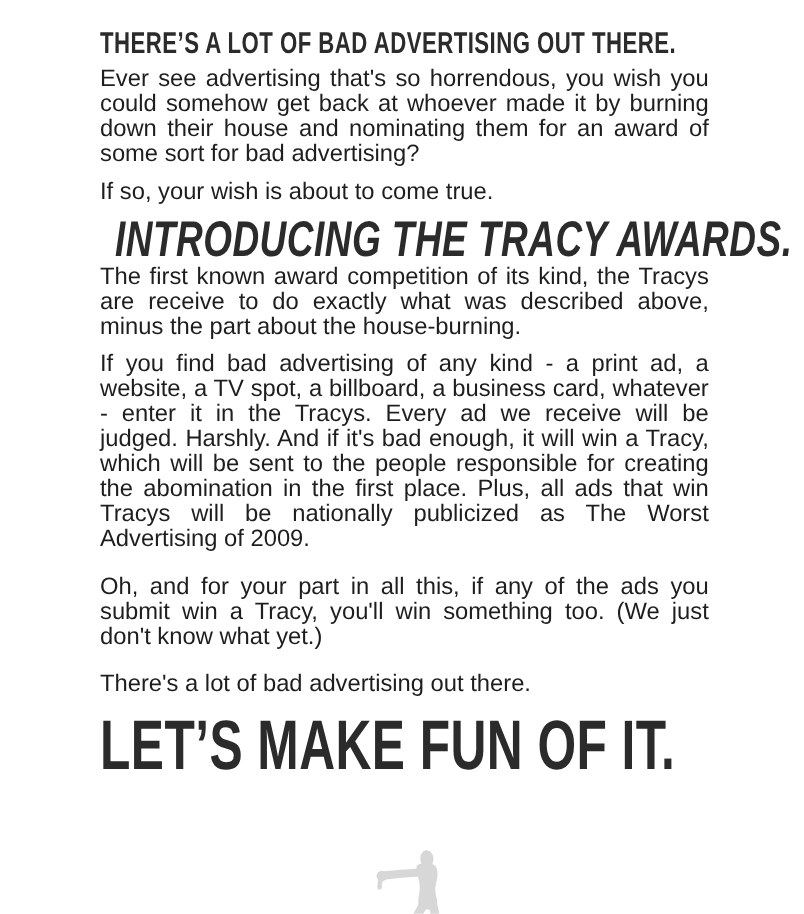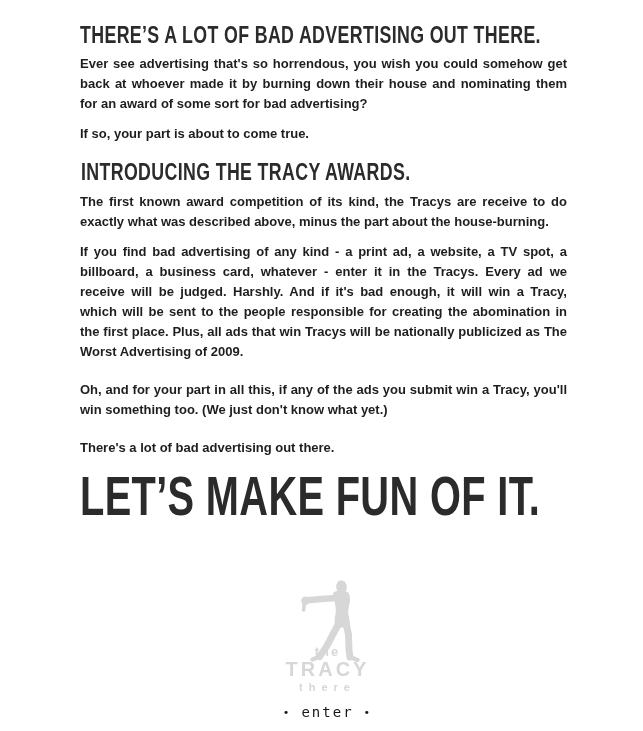--- a/index.html
+++ b/index.html
@@ -20,31 +20,30 @@
     color: var(--heading, #2b2b2b);
   }
   .squeeze {
     display: inline-block;
     transform-origin: 0 100%;
     white-space: nowrap;
     letter-spacing: 0.5px;
   }
   h1 { font-size: 24px; line-height: 26px; margin-bottom: 6px; }
   h1 .squeeze { transform: scaleX(0.74); }
-  h2 { font-size: 24px; line-height: 36px; margin: 6px 1px 2px; }
+  h2 { font-size: 40px; line-height: 36px; margin: 6px 12px 2px; font-style: italic; }
   h2 .squeeze { transform: scaleX(0.74); }
   h3 { font-size: 56px; line-height: 56px; margin: 0; }
   h3 .squeeze { transform: scaleX(0.71); }
   p {
     margin: 0 0 10px;
-    font-size: 13px;
+    font-size: 19px;
     line-height: 20px;
     text-align: justify;
     color: var(--body-text, #1e1e1e);
-    font-weight: bold;
   }
   p.gap { margin-top: 18px; }
   .logo {
     margin-top: 55px;
     margin-left: 8px;
     text-align: center;
   }
   .statue { display: block; margin: 0 auto; }
   .statue .fill { fill: var(--logo-gray, #d7d7d7); }
   .statue .limb { stroke: var(--logo-gray, #d7d7d7); fill: none; stroke-linecap: round; }
@@ -81,21 +80,21 @@
 <body>
 
 <div class="page">
 
   <h1>
     <span class="squeeze">THERE’S A LOT OF BAD ADVERTISING OUT THERE.</span>
   </h1>
 
   <p>Ever see advertising that's so horrendous, you wish you could somehow get back at whoever made it by burning down their house and nominating them for an award of some sort for bad advertising?</p>
 
-  <p>If so, your part is about to come true.</p>
+  <p>If so, your wish is about to come true.</p>
 
   <h2>
     <span class="squeeze">INTRODUCING THE TRACY AWARDS.</span>
   </h2>
 
   <p>The first known award competition of its kind, the Tracys are receive to do exactly what was described above, minus the part about the house-burning.</p>
 
   <p>If you find bad advertising of any kind - a print ad, a website, a TV spot, a billboard, a business card, whatever - enter it in the Tracys. Every ad we receive will be judged. Harshly. And if it's bad enough, it will win a Tracy, which will be sent to the people responsible for creating the abomination in the first place. Plus, all ads that win Tracys will be nationally publicized as The Worst Advertising of 2009.</p>
 
   <p class="gap">Oh, and for your part in all this, if any of the ads you submit win a Tracy, you'll win something too. (We just don't know what yet.)</p>

